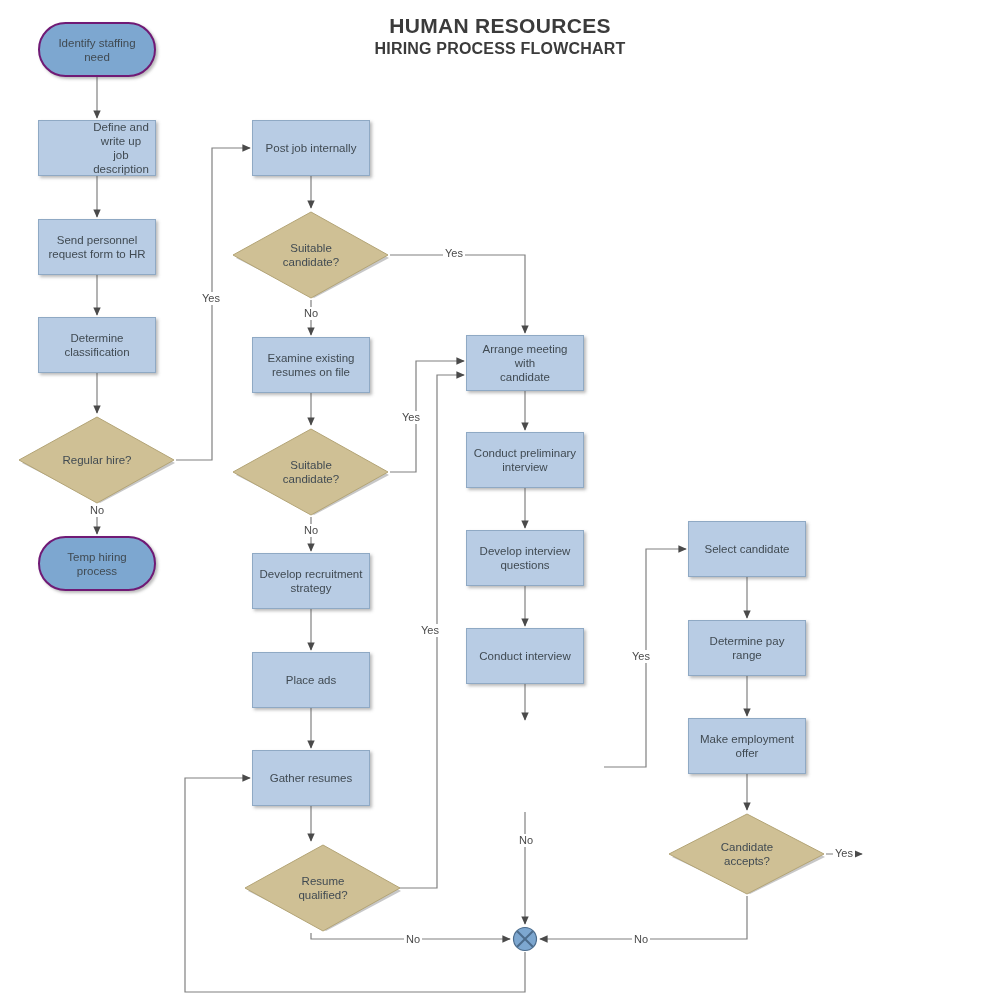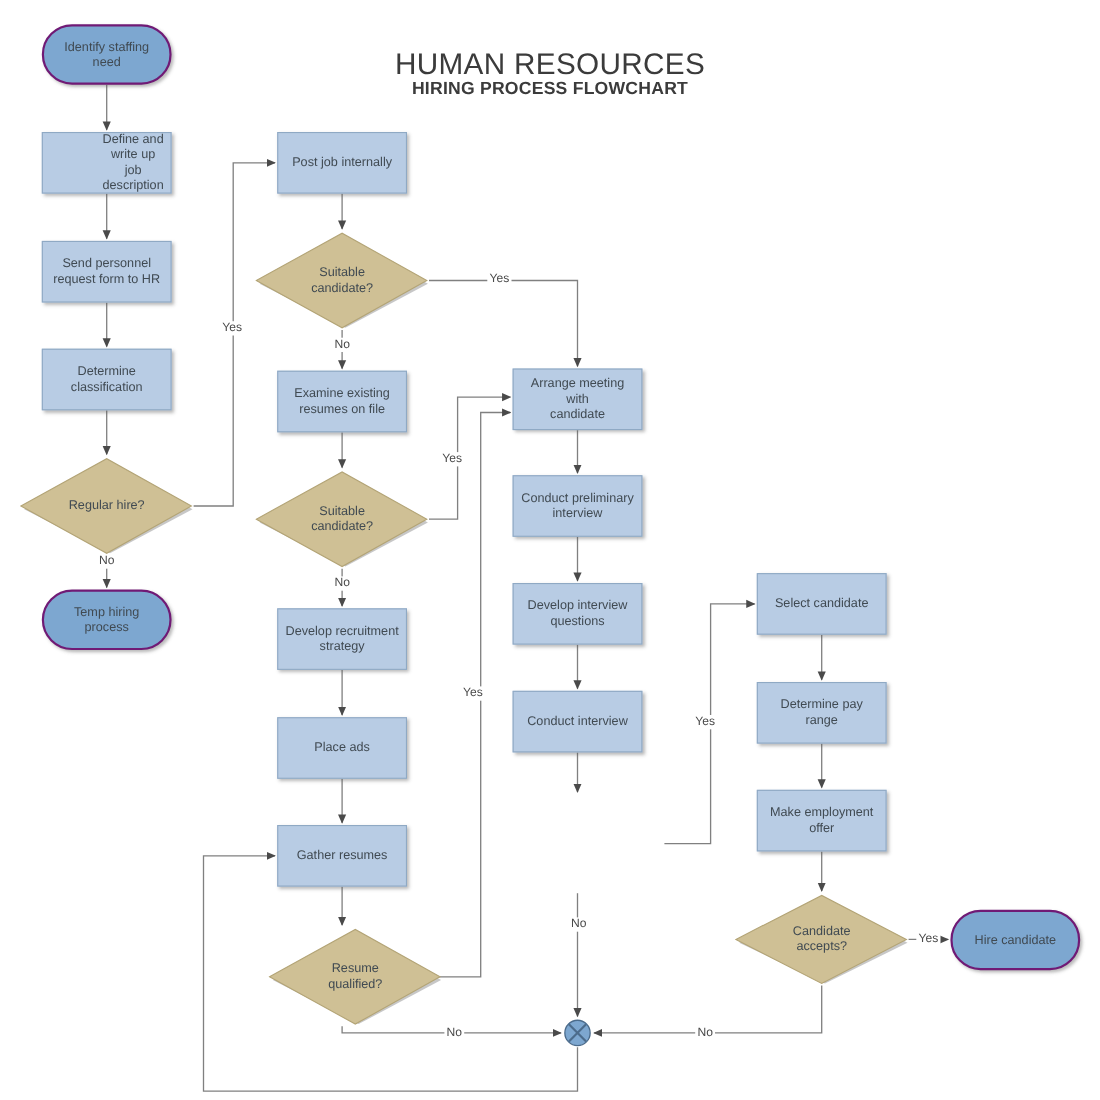--- a/index.html
+++ b/index.html
@@ -28,25 +28,24 @@
   }
   .title-block {
     position: absolute;
     left: 300px;
     top: 14px;
     width: 400px;
     text-align: center;
     color: #3b3b3b;
   }
   .title-main {
-    font-size: 27px;
-    font-weight: normal;
+    font-size: 21px;
+    font-weight: bold;
     letter-spacing: 0.3px;
     line-height: 24px;
-    margin-top: 32px;
   }
   .title-sub {
     font-size: 16px;
     font-weight: bold;
     letter-spacing: 0.2px;
     line-height: 19px;
     margin-top: 1px;
   }
   .node {
     position: absolute;
@@ -267,23 +266,20 @@
       <span class="lbl">Make employment
 offer</span>
     </div>
     <div class="node diamond" style="left: 668px; top: 812px; width: 158px; height: 84px;">
       <svg class="dshape" viewBox="0 0 158 84">
         <path d="M4,45 L82,82 L157,45 L82,5 Z" fill="rgba(90,90,90,0.34)"></path>
         <path d="M1,42 L79,82 L156,42 L79,2 Z" fill="#cfc095" stroke="#b3a476" stroke-width="1"></path>
       </svg>
       <span class="lbl">Candidate
 accepts?</span>
-    </div>
-    <div class="node term" style="left: 864px; top: 827px; width: 118px; height: 55px;">
-      <span class="lbl">Hire candidate</span>
     </div>
     <div class="node conn" style="left: 512px; top: 926px; width: 26px; height: 26px;">
       <svg width="26" height="26" viewBox="0 0 26 26">
         <circle cx="13" cy="13" r="11.5" fill="#7da7d0" stroke="#4c6c8c" stroke-width="1.2"></circle>
         <path d="M5.2,5.2 L20.8,20.8 M20.8,5.2 L5.2,20.8" stroke="#4c6c8c" stroke-width="2"></path>
       </svg>
     </div>
     <div class="edge-label" style="left: 88px; top: 504px;">No</div>
     <div class="edge-label" style="left: 200px; top: 292px;">Yes</div>
     <div class="edge-label" style="left: 443px; top: 247px;">Yes</div>

